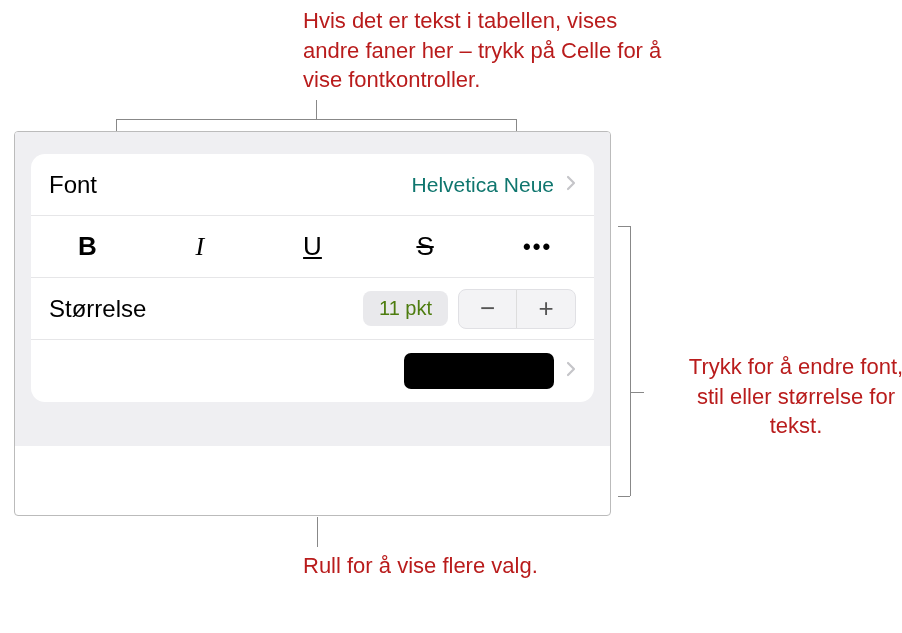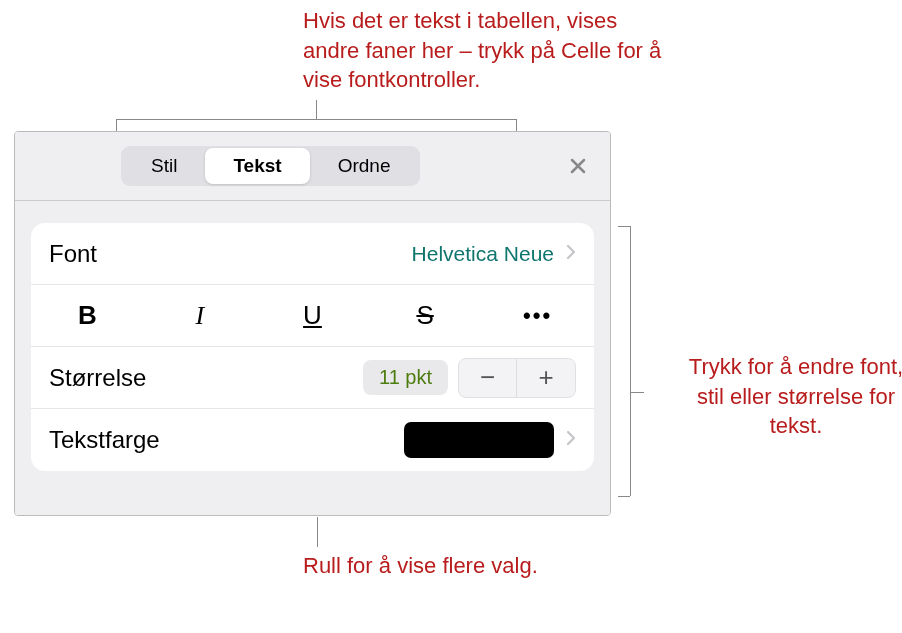--- a/index.html
+++ b/index.html
@@ -266,33 +266,20 @@
 <div class="callout-line bracket-top-stem"></div>
 
 <div class="callout-line bracket-right-v"></div>
 <div class="callout-line bracket-right-t"></div>
 <div class="callout-line bracket-right-b"></div>
 <div class="callout-line bracket-right-stem"></div>
 
 <div class="callout-line line-bottom"></div>
 
 <div class="panel">
-  <div class="panel-header">
-    <div class="segmented">
-      <button class="seg-item">Stil</button>
-      <button class="seg-item active">Tekst</button>
-      <button class="seg-item">Ordne</button>
-    </div>
-    <button class="close-btn">
-      <svg width="18" height="18" viewBox="0 0 18 18">
-        <line x1="3" y1="3" x2="15" y2="15" stroke="#888" stroke-width="2.5" stroke-linecap="round"></line>
-        <line x1="15" y1="3" x2="3" y2="15" stroke="#888" stroke-width="2.5" stroke-linecap="round"></line>
-      </svg>
-    </button>
-  </div>
 
   <div class="panel-body">
     <div class="card">
 
       <div class="row">
         <span class="row-label">Font</span>
         <span class="row-value">Helvetica Neue</span>
         <span class="chevron">
           <svg width="10" height="16" viewBox="0 0 10 16">
             <polyline points="2,2 8,8 2,14" fill="none" stroke="#c5c5c9" stroke-width="2.2" stroke-linecap="round" stroke-linejoin="round"></polyline>
@@ -313,21 +300,20 @@
         <div style="margin-left:auto; display:flex; align-items:center;">
           <div class="size-pill">11 pkt</div>
           <div class="stepper">
             <button class="stepper-btn">−</button>
             <button class="stepper-btn">+</button>
           </div>
         </div>
       </div>
 
       <div class="row">
-        <span class="row-label">Tekstfarge</span>
         <div class="color-swatch" style="background:#000000;width:150px;height:36px;border-radius:7px;margin-left:auto;"></div>
         <span class="chevron">
           <svg width="10" height="16" viewBox="0 0 10 16">
             <polyline points="2,2 8,8 2,14" fill="none" stroke="#c5c5c9" stroke-width="2.2" stroke-linecap="round" stroke-linejoin="round"></polyline>
           </svg>
         </span>
       </div>
 
     </div>
   </div>

